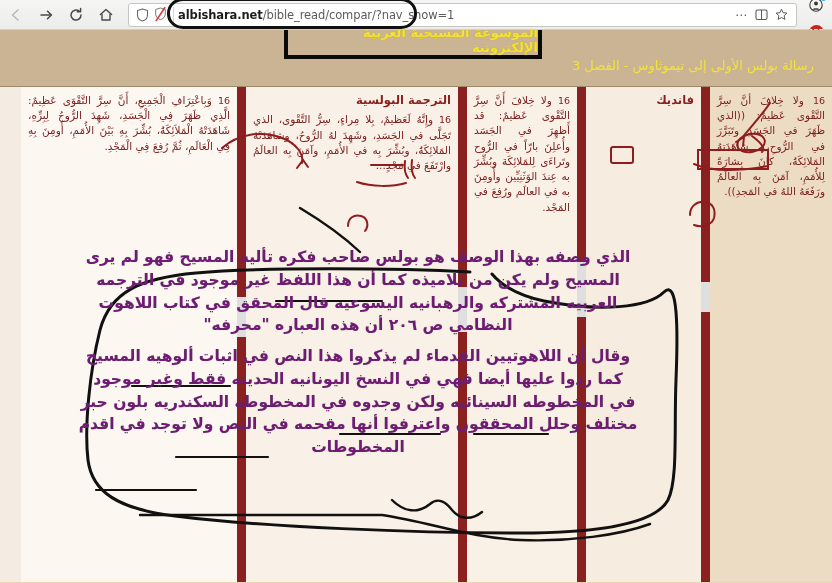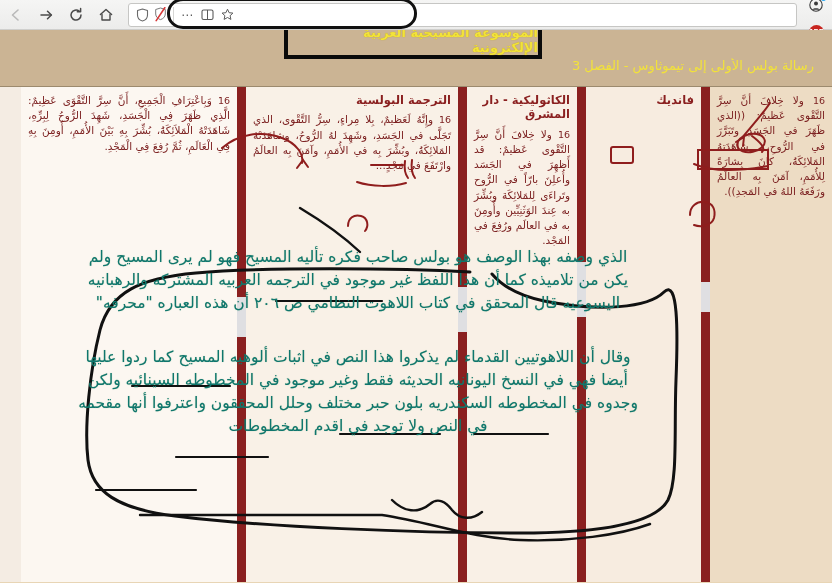--- a/index.html
+++ b/index.html
@@ -187,29 +187,29 @@
 
   #green-note {
     position: absolute;
     left: 78px; top: 216px;
     width: 560px;
     direction: rtl;
     z-index: 7;
     pointer-events: none;
   }
   .g-par {
-    color: #0f766e;
+    color: #701a75;
     font-size: 15.5px;
-    font-weight: normal;
+    font-weight: bold;
     line-height: 1.47;
     text-align: center;
     direction: rtl;
     text-shadow: 0 0 1px rgba(20,130,40,.35);
   }
-  .g-par + .g-par { margin-top: 32px; }
+  .g-par + .g-par { margin-top: 8px; }
 </style>
 </head>
 <body>
 
 <div id="browser-chrome">
 
   <div class="nav-btns">
     <div class="nav-btn disabled" title="Back">
       <svg width="16" height="16" viewBox="0 0 16 16">
         <path d="M10 3 L4.5 8 L10 13" fill="none" stroke="#b9b9b9" stroke-width="1.6" stroke-linecap="round" stroke-linejoin="round"></path>
@@ -242,20 +242,21 @@
           <path d="M6.5 1 L11.5 2.6 V7 C11.5 10 9 12.3 6.5 13 C4 12.3 1.5 10 1.5 7 V2.6 Z" fill="none" stroke="#6a6a6a" stroke-width="1.1" stroke-linejoin="round"></path>
         </svg>
       </span>
       <span class="id-icon">
         <svg width="13" height="15" viewBox="0 0 13 15">
           <path d="M6.5 1 L11.3 2.5 V7 C11.3 9.8 9 11.9 6.5 12.6 C4 11.9 1.7 9.8 1.7 7 V2.5 Z" fill="none" stroke="#7a7a7a" stroke-width="1"></path>
           <path d="M2.2 13.6 L10.8 0.7" stroke="#d63a3a" stroke-width="1.6" stroke-linecap="round"></path>
         </svg>
       </span>
       <span class="url-sep"></span>
+      <span id="url-text"><span class="host">albishara.net</span><span>/bible_read/compar/?nav_show=1</span></span>
       <span class="url-right">
         <span class="url-ico">⋯</span>
         <span class="url-ico">
           <svg width="13" height="13" viewBox="0 0 13 13">
             <rect x="1" y="2" width="11" height="9.5" rx="1.6" fill="none" stroke="#5b5b5b" stroke-width="1.1"></rect>
             <path d="M6.5 2 V11.5" stroke="#5b5b5b" stroke-width="1"></path>
           </svg>
         </span>
         <span class="url-ico">
           <svg width="13" height="13" viewBox="0 0 13 13">
@@ -328,21 +329,20 @@
 
     <div class="col" id="col-fandayk">
       <div class="col-head">فانديك</div>
     </div>
 
     <div class="col-divider">
       <div class="scroll-seg" style="top:175px;height:55px;"></div>
     </div>
 
     <div class="col" id="col-katholik">
-      <div class="col-head">الكاثوليكية - دار المشرق</div>
       <div class="verse">
         <span class="vnum">16</span>
         <span>ولا خِلافَ أَنَّ سِرَّ التَّقْوى عَظيمٌ: قد أَظهِرَ في الجَسَد وأُعلِنَ بارّاً في الرُّوح وتَراءَى لِلمَلائِكَة وبُشِّرَ به عِندَ الوَثَنِيِّين وأُومِنَ به في العالَم ورُفِعَ في المَجْد.</span>
       </div>
     </div>
 
     <div class="col-divider">
       <div class="scroll-seg" style="top:200px;height:45px;"></div>
     </div>
 

